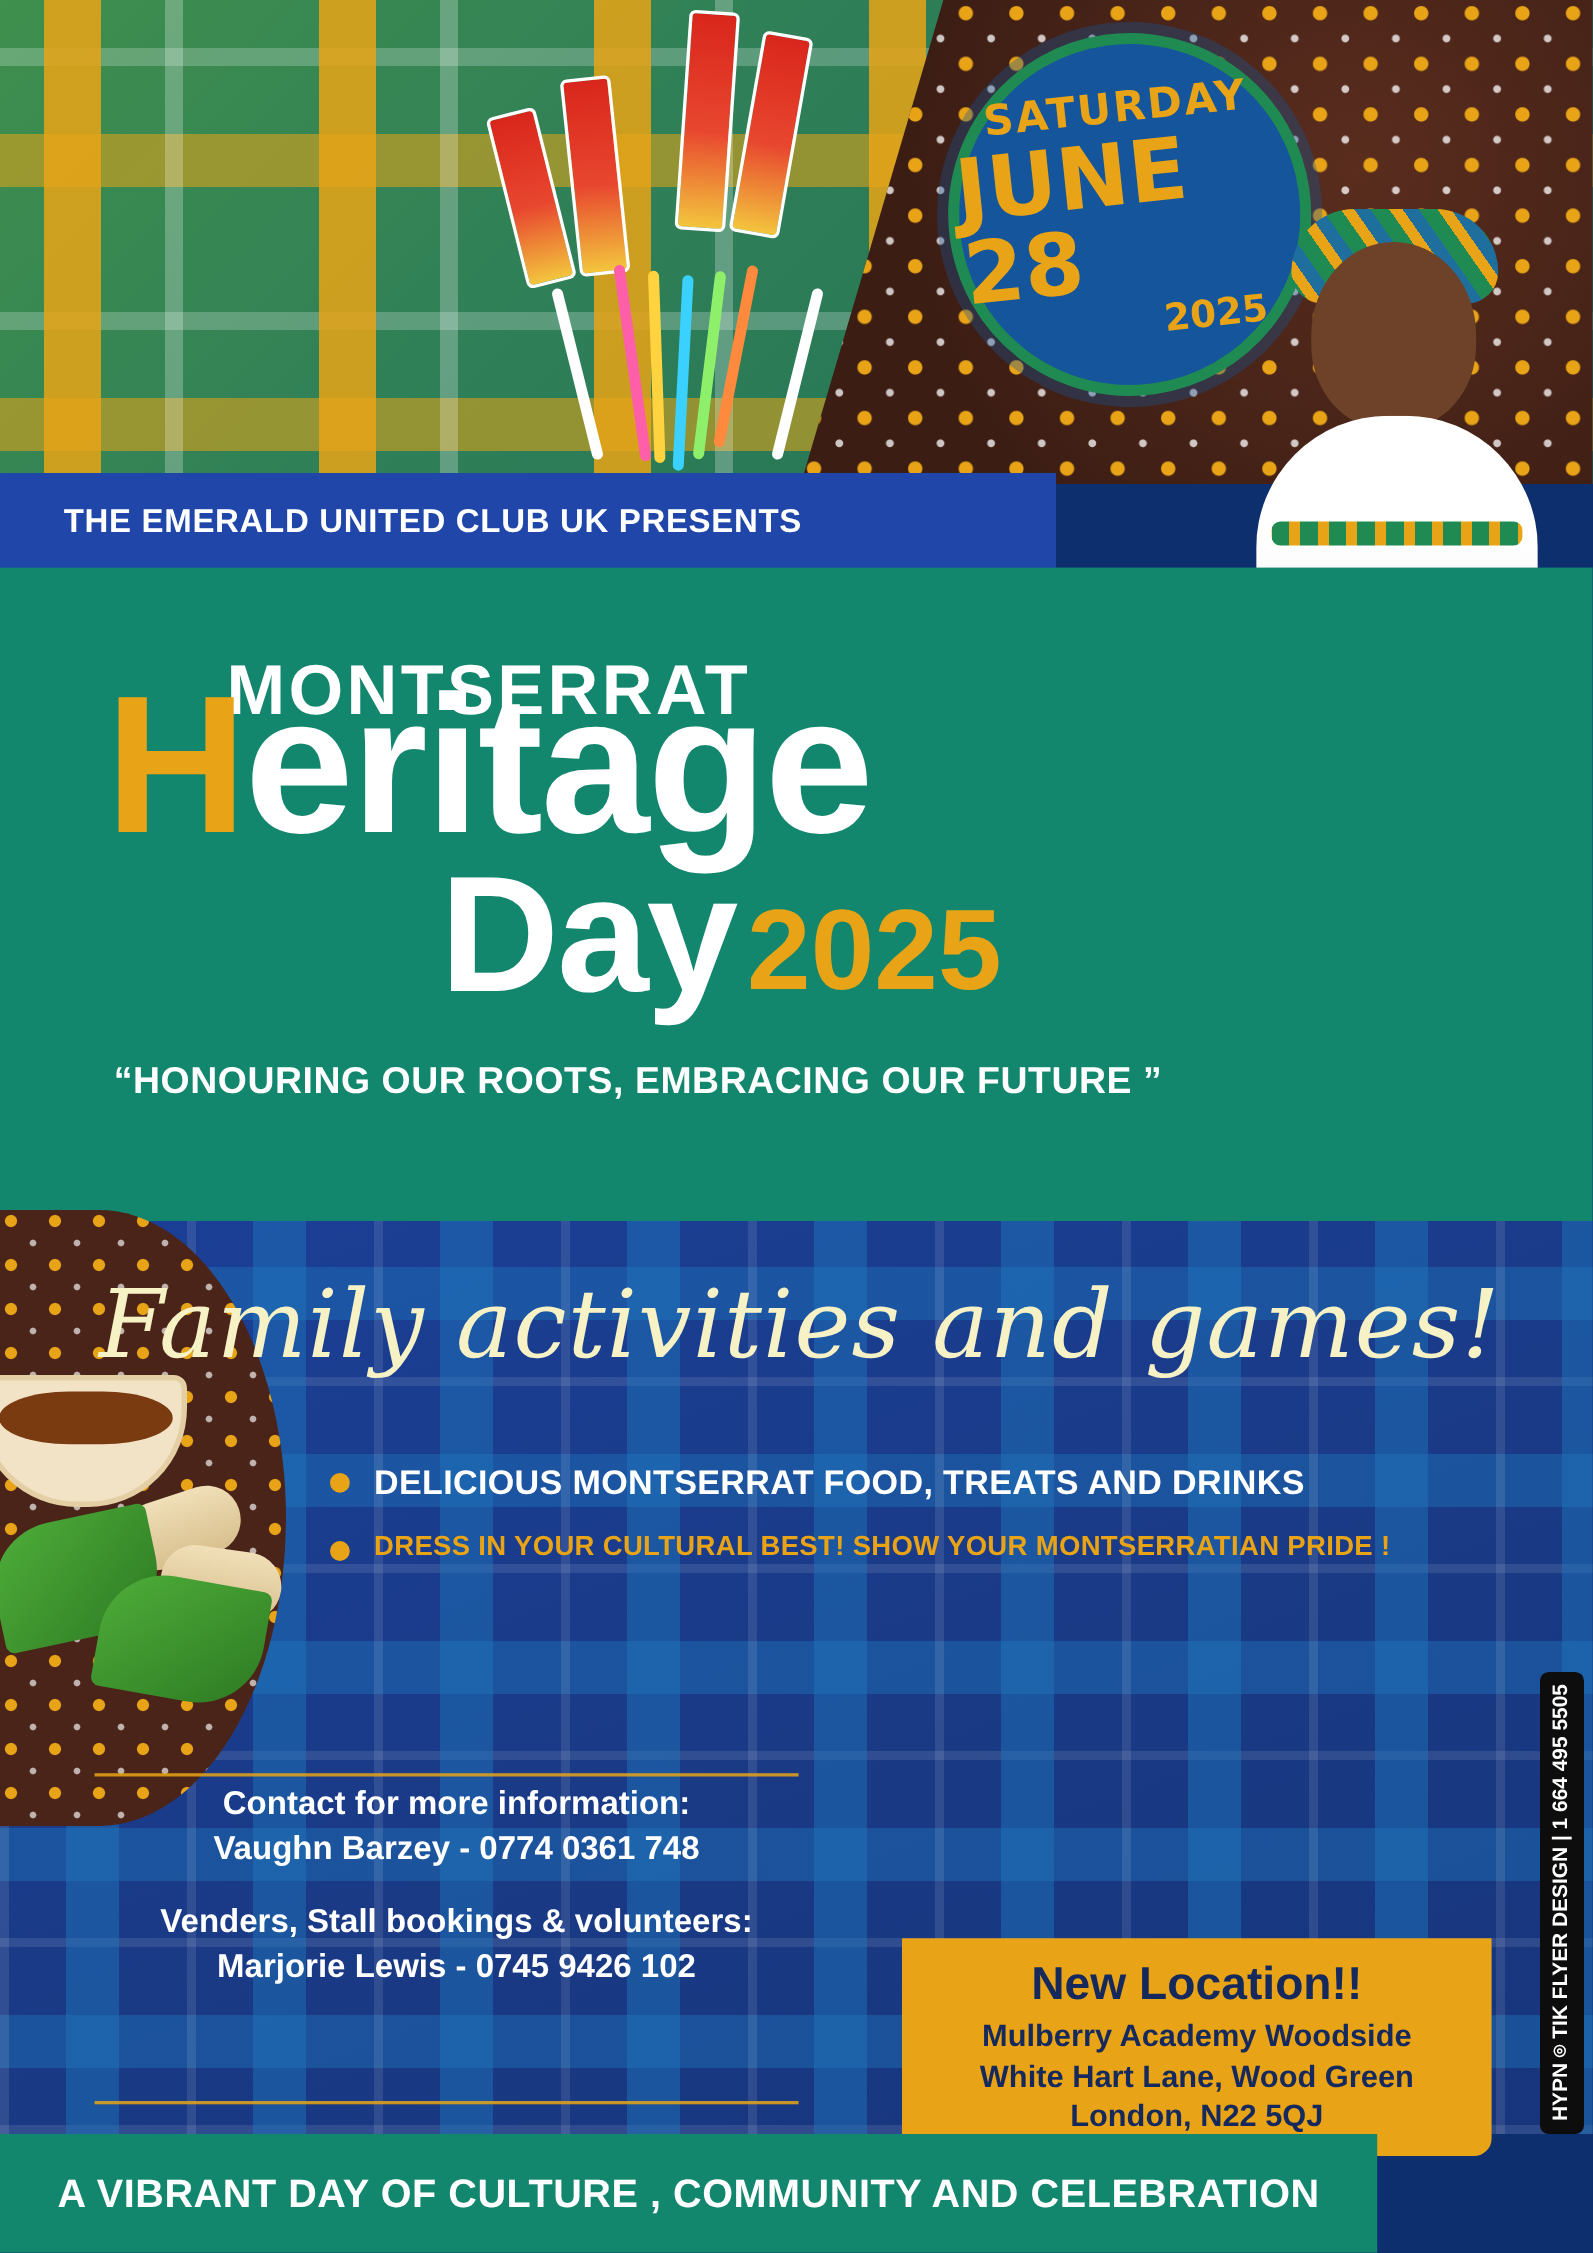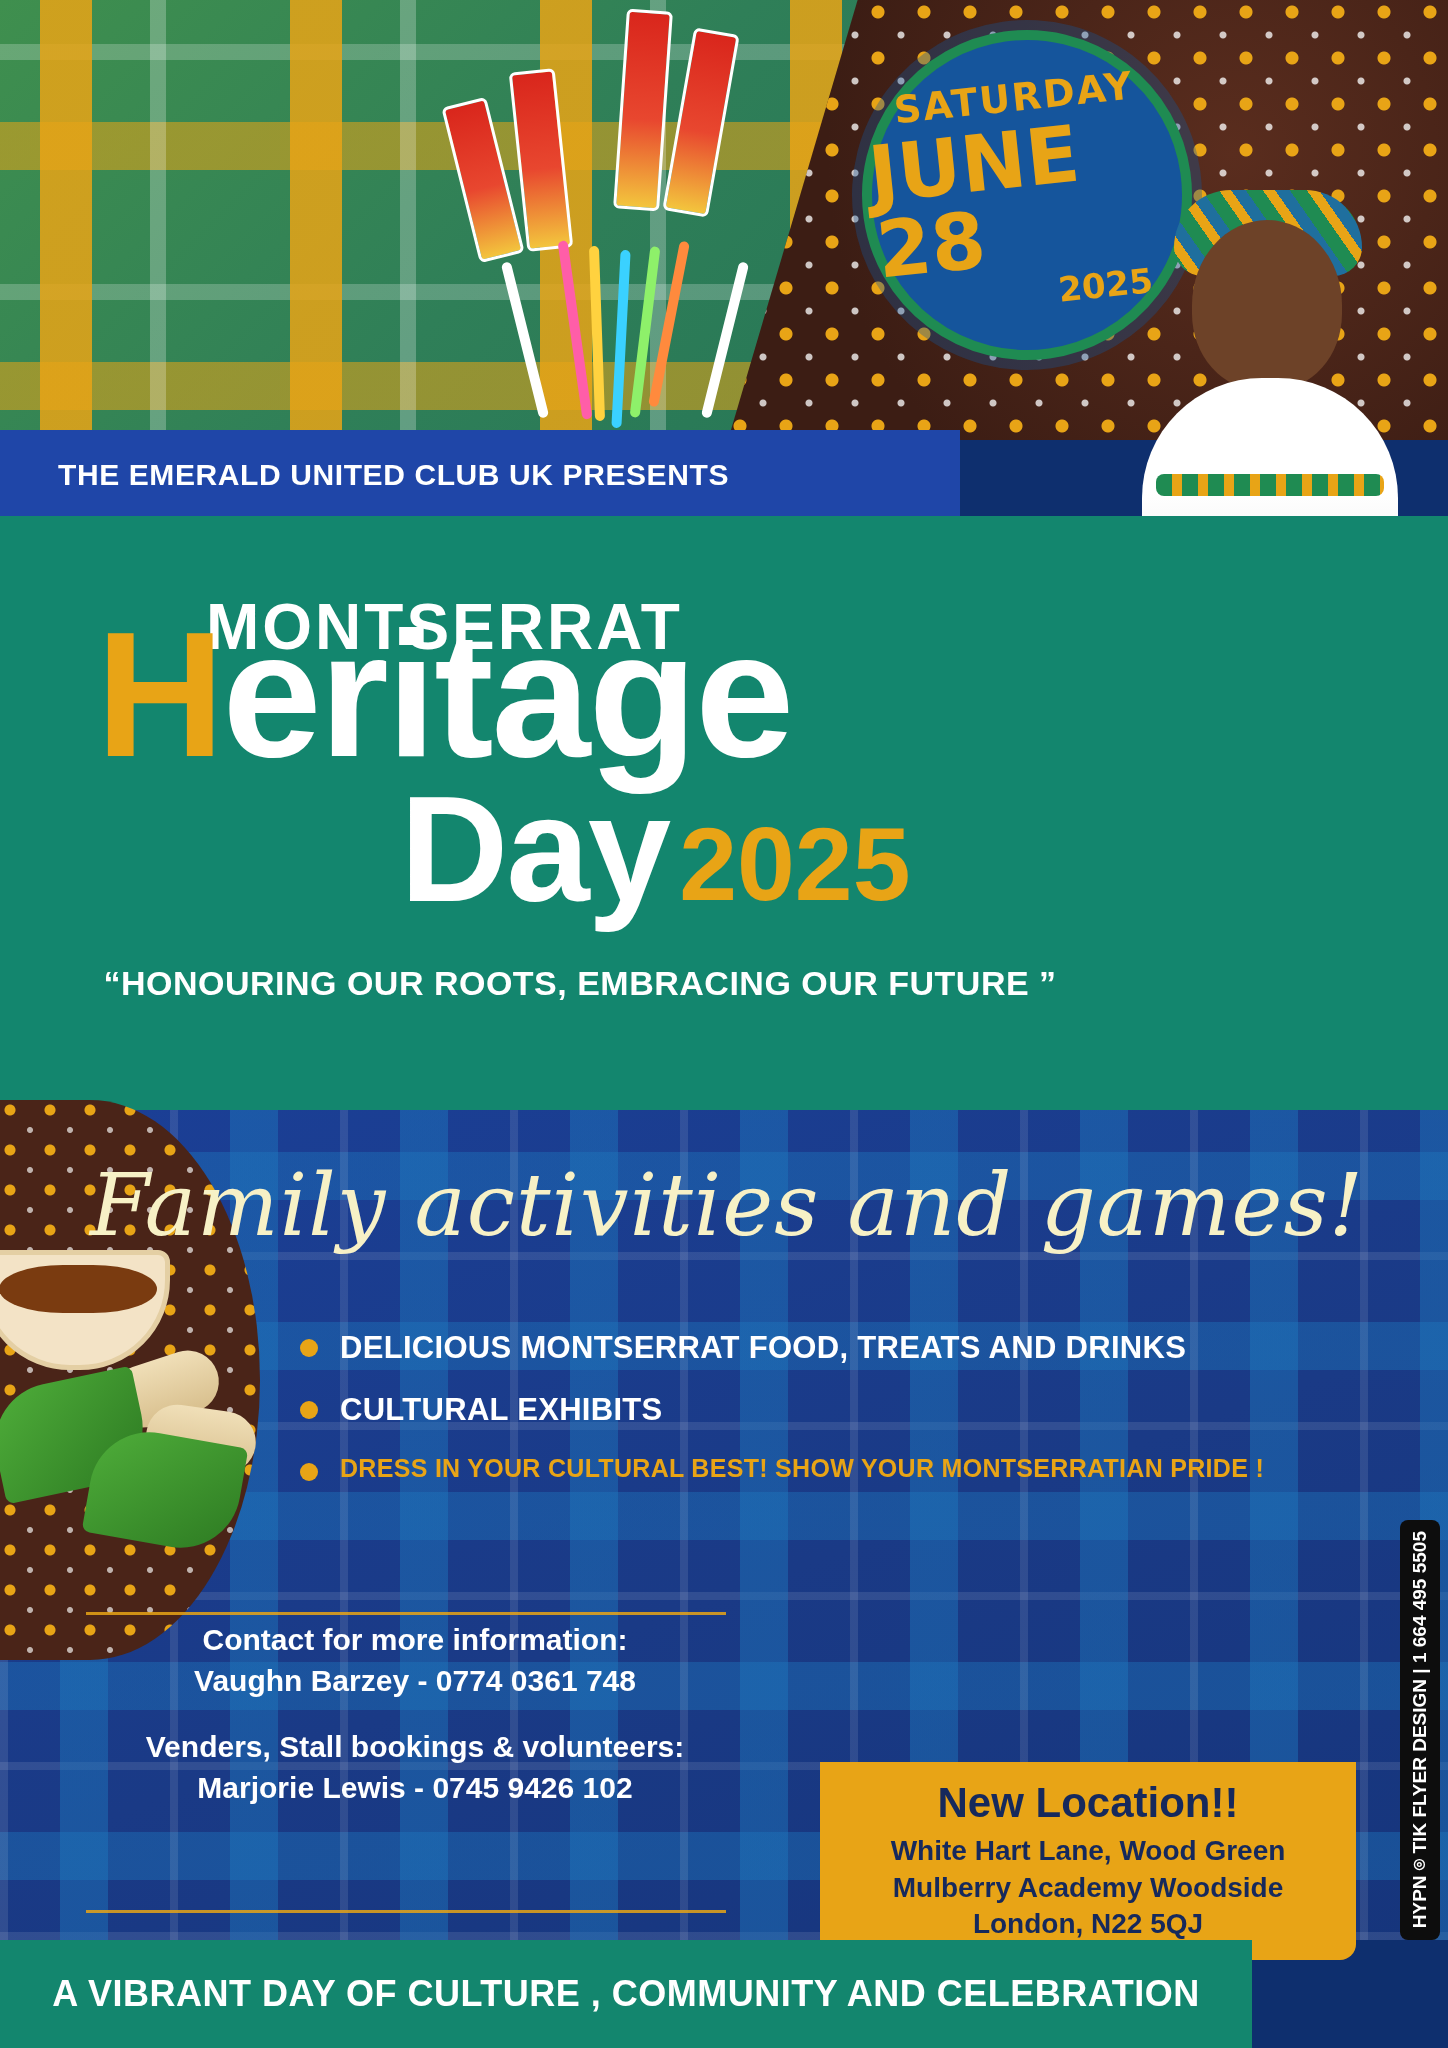--- a/index.html
+++ b/index.html
@@ -329,46 +329,42 @@
     <div class="leaf b"></div>
   </div>
 
   <div class="script-head">Family activities and games!</div>
 
   <div class="bullets">
     <div class="b-row">
       <div class="b-dot"></div>
       <div class="b-txt">DELICIOUS MONTSERRAT FOOD, TREATS AND DRINKS</div>
     </div>
-    <div class="b-row">
-      <div class="b-dot"></div>
-      <div class="b-txt">CULTURAL EXHIBITS</div>
-    </div>
     <div class="b-row small">
       <div class="b-dot"></div>
       <div class="b-txt">DRESS IN YOUR CULTURAL BEST!  SHOW YOUR MONTSERRATIAN PRIDE !</div>
     </div>
   </div>
 
   <div class="divider-line" style="left:86px; top:1612px; width:640px;"></div>
   <div class="divider-line" style="left:86px; top:1910px; width:640px;"></div>
 
   <div class="left-info">
     <div class="contact-line">Contact for more information:</div>
     <div class="contact-line">Vaughn Barzey - 0774 0361 748</div>
     <div class="contact-gap"></div>
     <div class="contact-line">Venders, Stall bookings &amp; volunteers:</div>
     <div class="contact-line">Marjorie Lewis - 0745 9426 102</div>
   </div>
 
 
   <div class="loc-box">
     <div class="loc-title">New Location!!</div>
+    <div class="loc-line">Mulberry Academy Woodside</div>
     <div class="loc-line">White Hart Lane, Wood Green</div>
-    <div class="loc-line">Mulberry Academy Woodside</div>
     <div class="loc-line">London, N22 5QJ</div>
   </div>
 
   <div class="side-credit">
     <span>HYPN ⌾ TIK FLYER DESIGN | 1  664 495 5505</span>
   </div>
 
   <div class="bottom-bar">
     <span>A VIBRANT DAY OF CULTURE , COMMUNITY AND CELEBRATION</span>
   </div>

